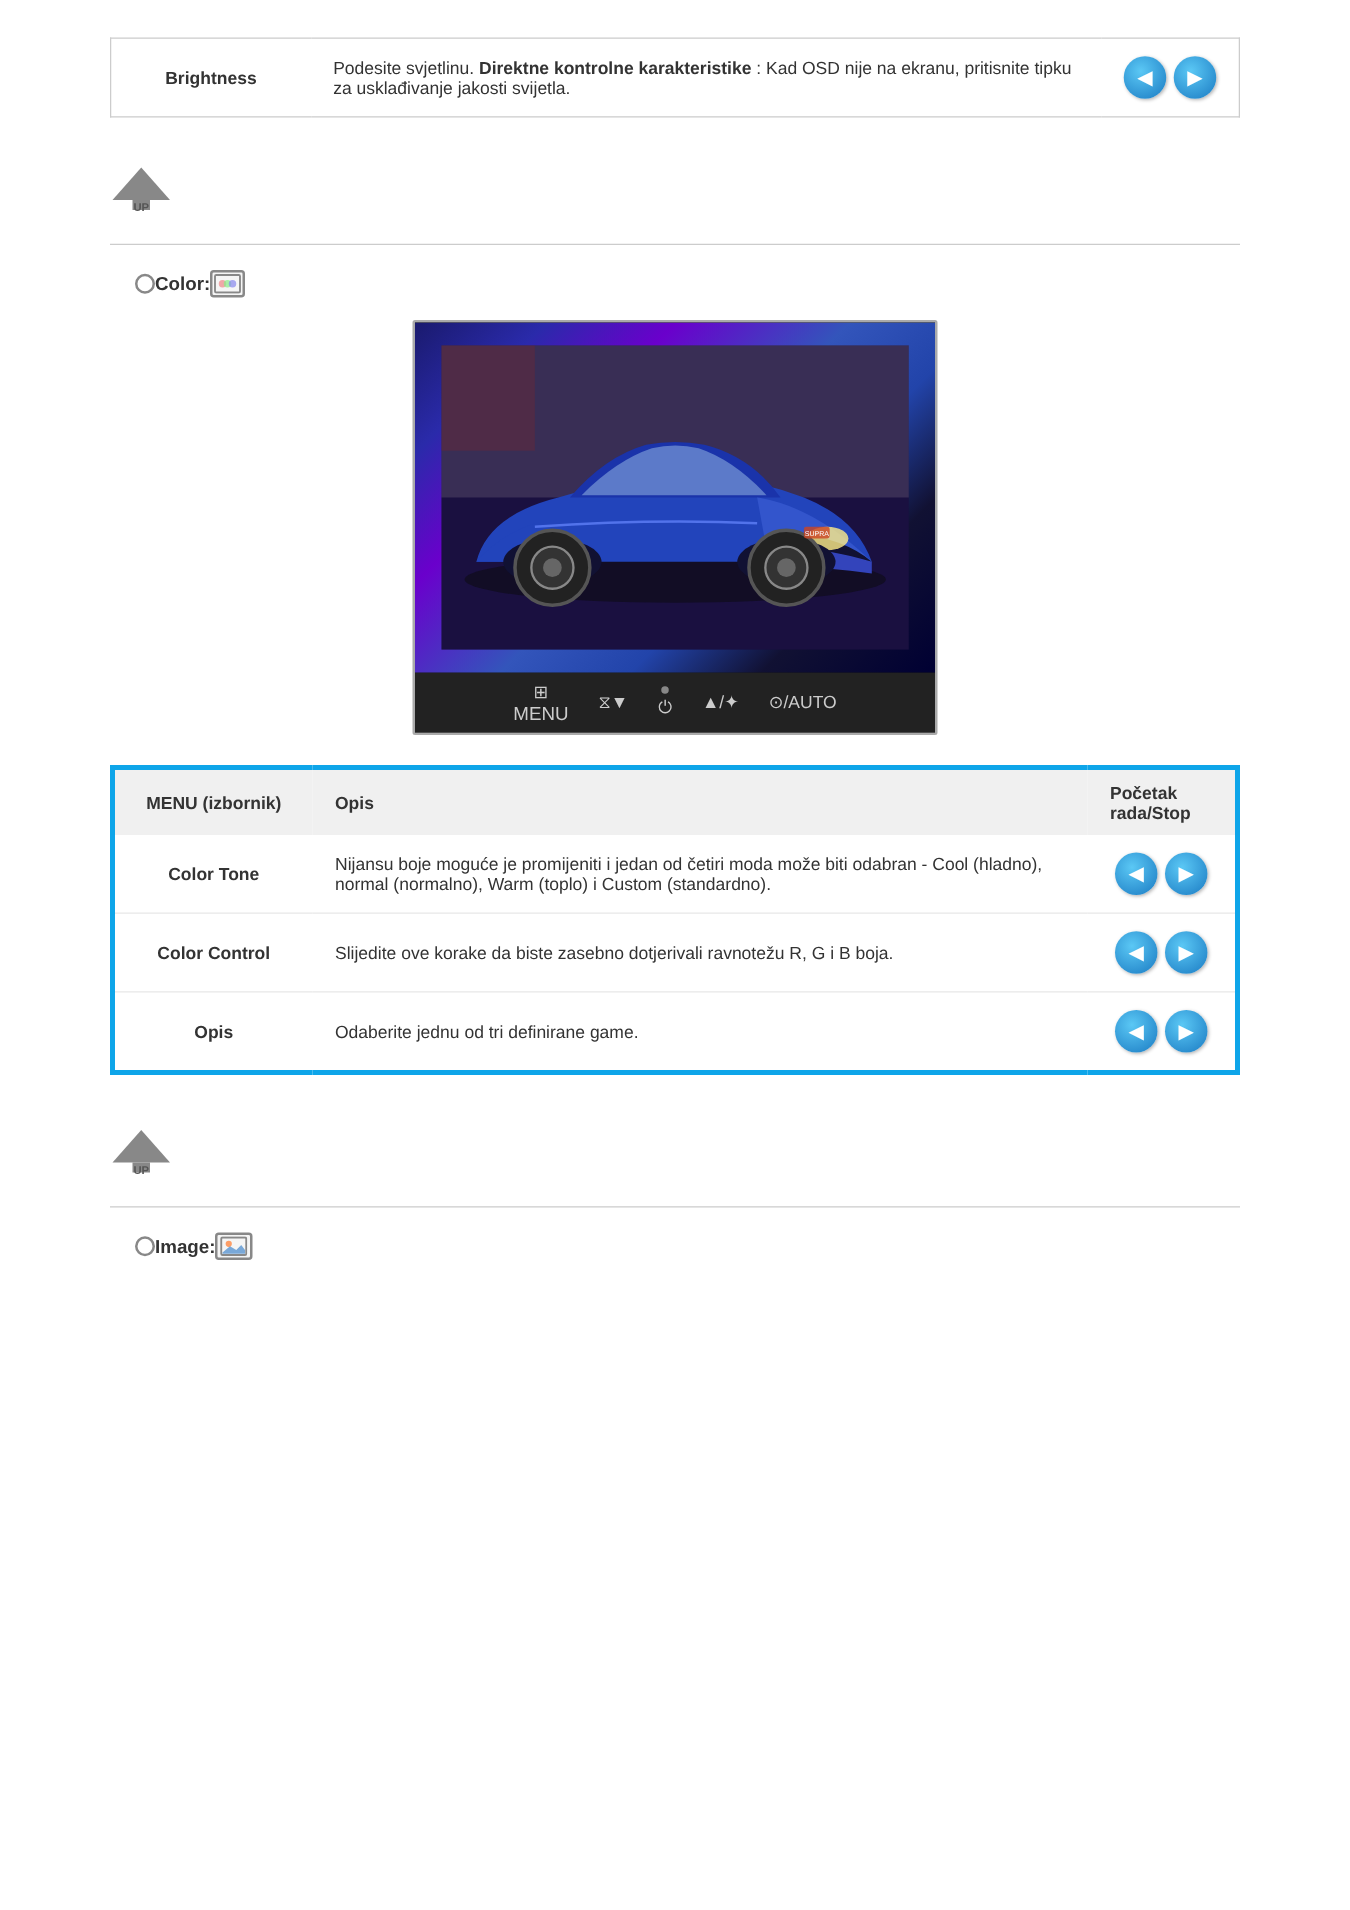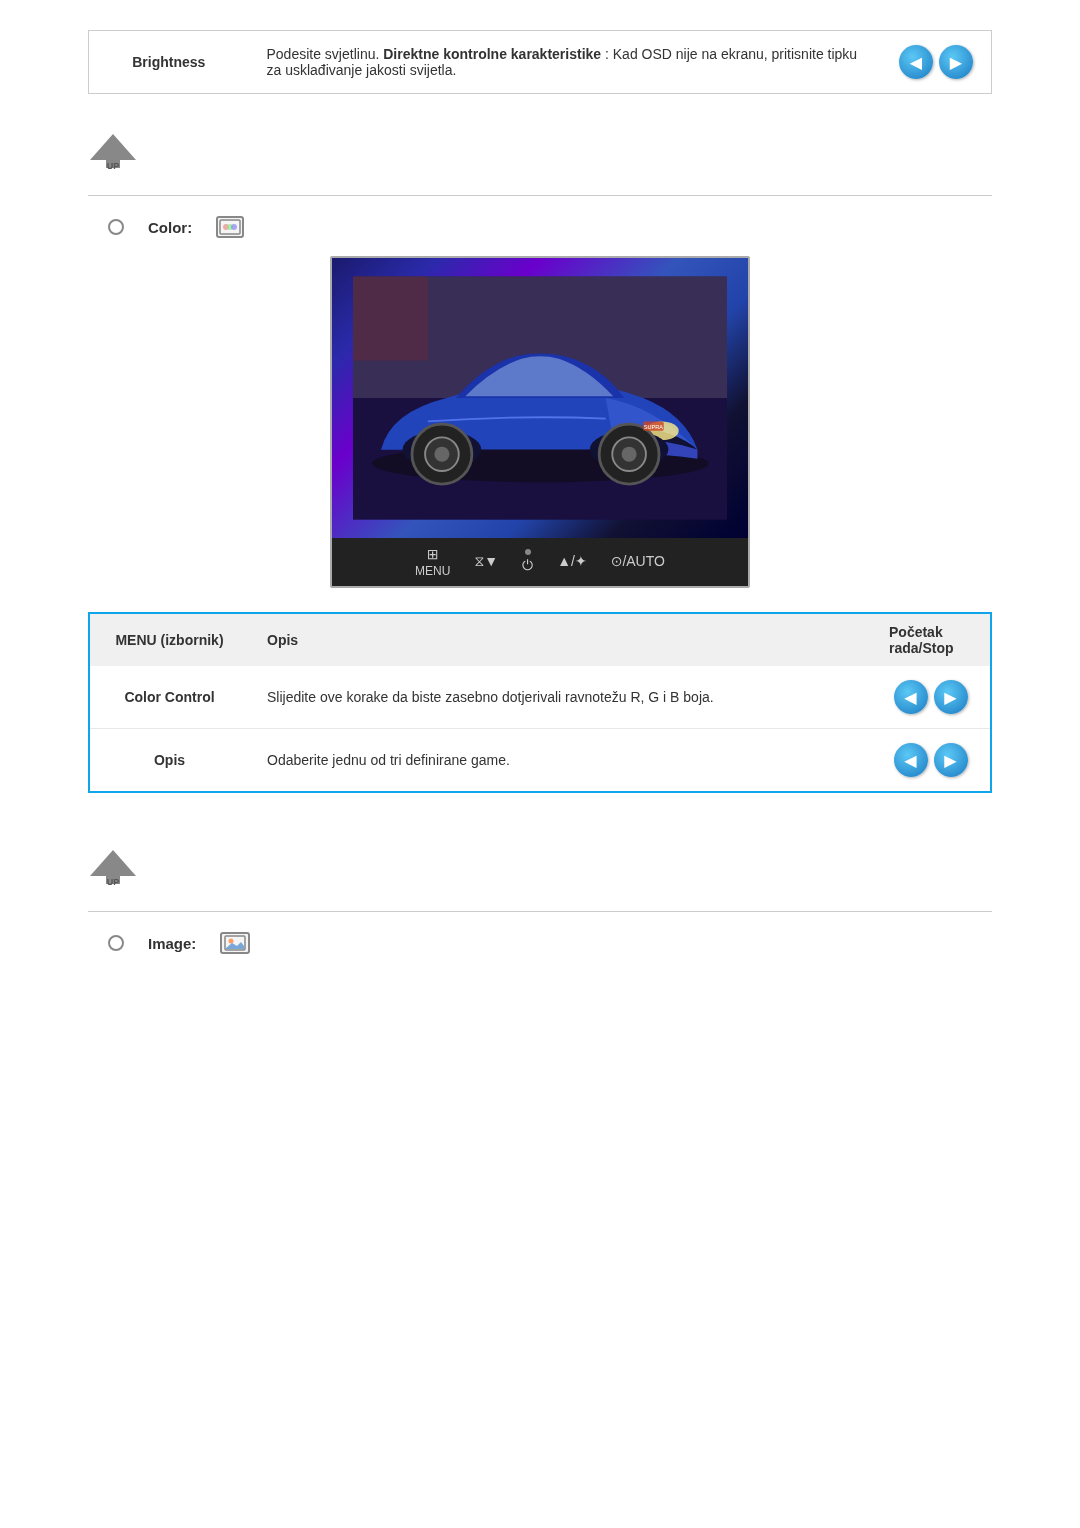--- a/index.html
+++ b/index.html
@@ -77,21 +77,21 @@
     .section-divider {
       border: none;
       border-top: 1px solid #ccc;
       margin: 10px 0 20px;
     }
 
     
     .section-header {
       display: flex;
       align-items: center;
-      gap: 24px;
+      gap: 0;
       margin-bottom: 18px;
       padding-left: 20px;
     }
     .section-icon-circle {
       width: 16px;
       height: 16px;
       border-radius: 50%;
       border: 2px solid #888;
       display: inline-block;
     }
@@ -164,24 +164,24 @@
     .ctrl-dot {
       width: 6px;
       height: 6px;
       border-radius: 50%;
       background: #888;
       margin-bottom: 2px;
     }
 
     
     .color-table {
-      border: 2px solid #0ea5e9;
+      border: 4px solid #0ea5e9;
       width: 100%;
       border-collapse: collapse;
-      margin-bottom: 37px;
+      margin-bottom: 24px;
     }
     .color-table thead td {
       background: #f0f0f0;
       padding: 10px 18px;
       font-weight: bold;
       border-bottom: 1px solid #ccc;
     }
     .color-table td {
       padding: 14px 18px;
       vertical-align: middle;
@@ -304,21 +304,21 @@
           <text x="321" y="163" text-anchor="middle" font-size="6" fill="white">SUPRA</text>
 
           <path d="M80 155 Q180 148 270 152" stroke="#6688ff" stroke-width="2" fill="none" opacity="0.7"></path>
 
           <rect x="0" y="0" width="80" height="90" fill="#aa2211" opacity="0.2"></rect>
         </svg>
       </div>
       <div class="monitor-controls">
         <div class="ctrl-item">
           <span class="ctrl-icon">⊞</span>
-          <span style="font-size:12px; color:#ccc;">MENU</span>
+          <span style="font-size:15px; color:#ccc;">MENU</span>
         </div>
         <div class="ctrl-item">
           <span class="ctrl-icon">⧖▼</span>
         </div>
         <div class="ctrl-item">
           <div class="ctrl-dot"></div>
           <span class="ctrl-icon">⏻</span>
         </div>
         <div class="ctrl-item">
           <span class="ctrl-icon">▲/✦</span>
@@ -333,20 +333,30 @@
   <table class="color-table">
     <thead>
       <tr>
         <td class="col-name">MENU (izbornik)</td>
         <td>Opis</td>
         <td class="col-btn" style="text-align:left; width:120px;">Početak rada/Stop</td>
       </tr>
     </thead>
     <tbody id="color-rows">
         <tr>
+          <td class="col-name">Color Tone</td>
+          <td>Nijansu boje moguće je promijeniti i jedan od četiri moda može biti odabran - Cool (hladno), normal (normalno), Warm (toplo) i Custom (standardno).</td>
+          <td class="col-btn">
+            <div class="btn-pair" style="justify-content:center;">
+    <button class="arrow-btn left">◀</button>
+    <button class="arrow-btn right">▶</button>
+  </div>
+          </td>
+        </tr>
+        <tr>
           <td class="col-name">Color Control</td>
           <td>Slijedite ove korake da biste zasebno dotjerivali ravnotežu R, G i B boja.</td>
           <td class="col-btn">
             <div class="btn-pair" style="justify-content:center;">
     <button class="arrow-btn left">◀</button>
     <button class="arrow-btn right">▶</button>
   </div>
           </td>
         </tr>
         <tr>

